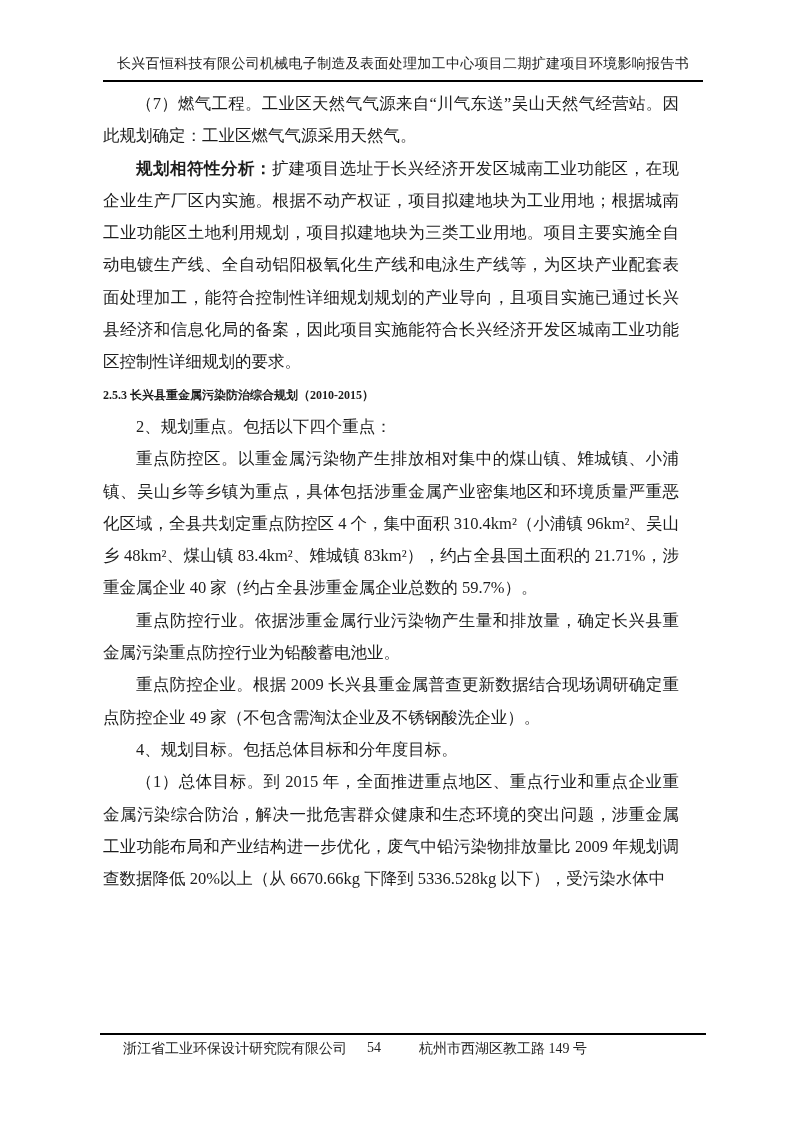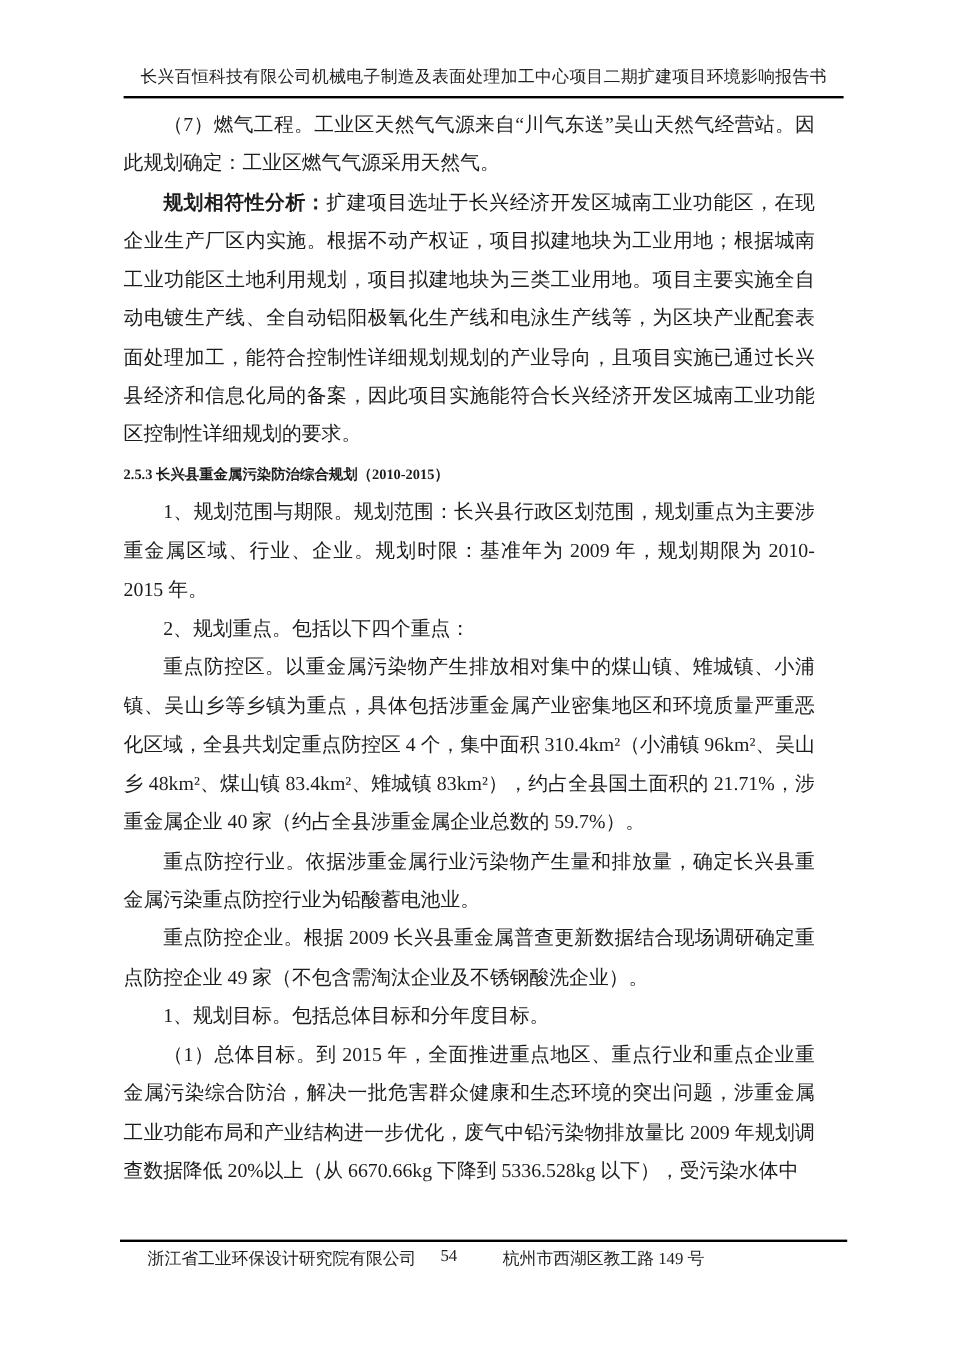--- a/index.html
+++ b/index.html
@@ -93,26 +93,25 @@
 
 <div class="page">
 
   <div class="header">长兴百恒科技有限公司机械电子制造及表面处理加工中心项目二期扩建项目环境影响报告书</div>
   <div class="header-rule"></div>
 
   <div class="doc-body">
     <p>（7）燃气工程。工业区天然气气源来自“川气东送”吴山天然气经营站。因此规划确定：工业区燃气气源采用天然气。</p>
     <p><span class="lead-bold">规划相符性分析：</span><span>扩建项目选址于长兴经济开发区城南工业功能区，在现企业生产厂区内实施。根据不动产权证，项目拟建地块为工业用地；根据城南工业功能区土地利用规划，项目拟建地块为三类工业用地。项目主要实施全自动电镀生产线、全自动铝阳极氧化生产线和电泳生产线等，为区块产业配套表面处理加工，能符合控制性详细规划规划的产业导向，且项目实施已通过长兴县经济和信息化局的备案，因此项目实施能符合长兴经济开发区城南工业功能区控制性详细规划的要求。</span></p>
     <h2 class="section-heading">2.5.3 长兴县重金属污染防治综合规划（2010-2015）</h2>
-    <p>1、规划范围与期限。规划范围：长兴县行政区划范围，规划重点为主要涉重金属区域、行业、企业。规划时限：基准年为 2009 年，规划期限为 2010-2015 年。</p>
     <p>2、规划重点。包括以下四个重点：</p>
     <p>重点防控区。以重金属污染物产生排放相对集中的煤山镇、雉城镇、小浦镇、吴山乡等乡镇为重点，具体包括涉重金属产业密集地区和环境质量严重恶化区域，全县共划定重点防控区 4 个，集中面积 310.4km²（小浦镇 96km²、吴山乡 48km²、煤山镇 83.4km²、雉城镇 83km²），约占全县国土面积的 21.71%，涉重金属企业 40 家（约占全县涉重金属企业总数的 59.7%）。</p>
     <p>重点防控行业。依据涉重金属行业污染物产生量和排放量，确定长兴县重金属污染重点防控行业为铅酸蓄电池业。</p>
     <p>重点防控企业。根据 2009 长兴县重金属普查更新数据结合现场调研确定重点防控企业 49 家（不包含需淘汰企业及不锈钢酸洗企业）。</p>
-    <p>1、规划目标。包括总体目标和分年度目标。</p>
+    <p>4、规划目标。包括总体目标和分年度目标。</p>
     <p>（1）总体目标。到 2015 年，全面推进重点地区、重点行业和重点企业重金属污染综合防治，解决一批危害群众健康和生态环境的突出问题，涉重金属工业功能布局和产业结构进一步优化，废气中铅污染物排放量比 2009 年规划调查数据降低 20%以上（从 6670.66kg 下降到 5336.528kg 以下），受污染水体中</p>
   </div>
 
   <div class="footer-rule"></div>
   <div class="footer">
     <span class="footer-company">浙江省工业环保设计研究院有限公司</span>
     <span class="footer-page">54</span>
     <span class="footer-address">杭州市西湖区教工路 149 号</span>
   </div>
 

